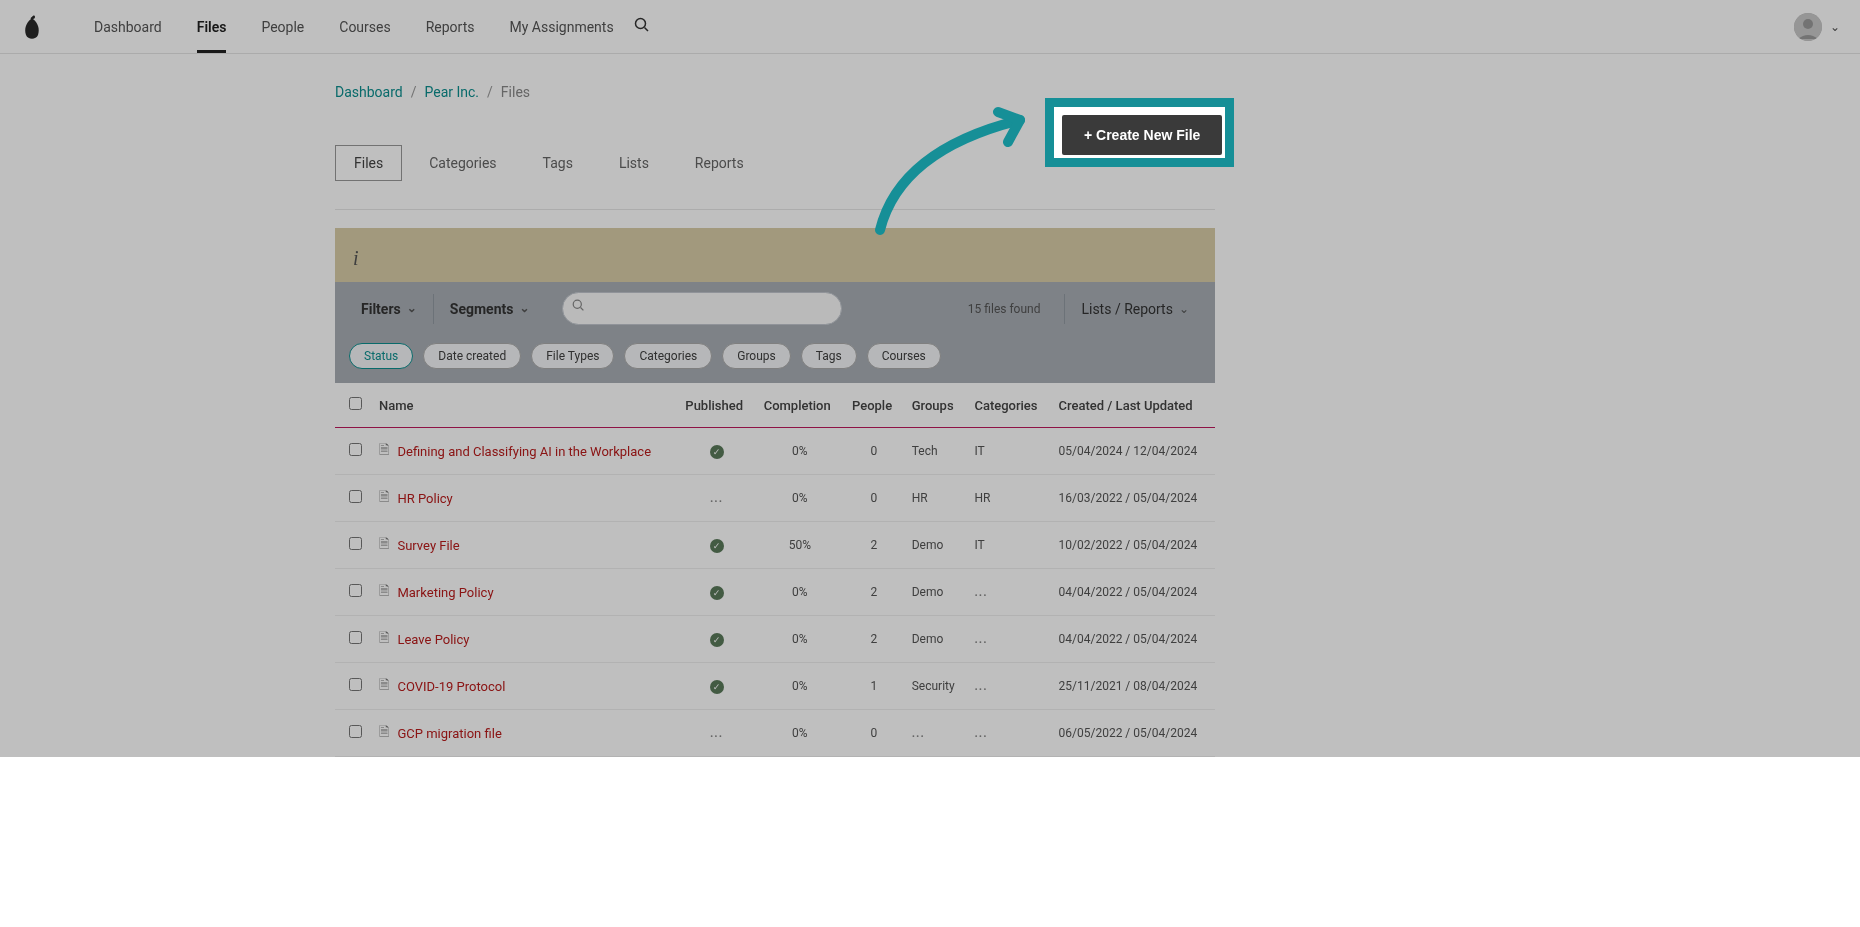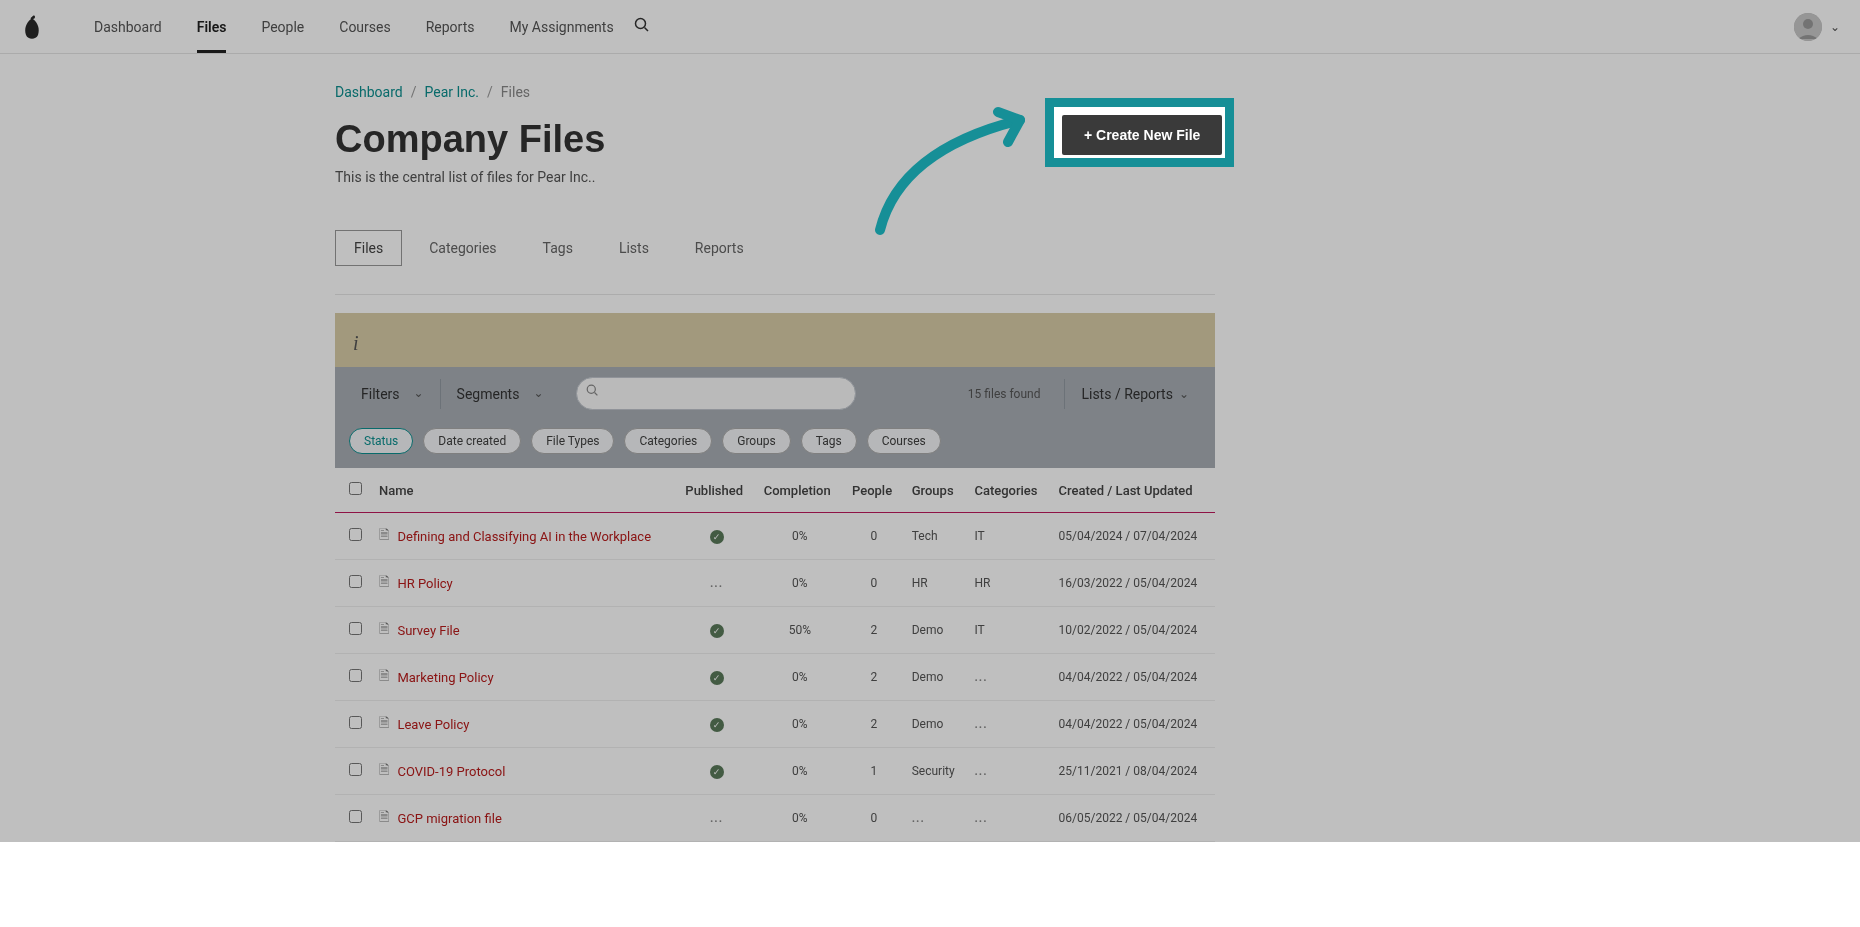--- a/index.html
+++ b/index.html
@@ -32,21 +32,21 @@
     .subtab { padding: 9px 18px; font-size: 14px; color: #666; cursor: pointer; border: 1px solid transparent; }
     .subtab.active { border: 1px solid #999; color: #444; }
     
     .divider { border: none; border-top: 1px solid #e6e6e6; margin-top: 28px; }
     
     .info-banner { background: #d8cda7; padding: 14px 18px; display: flex; align-items: flex-start; gap: 14px; margin-top: 18px; }
     .info-icon { font-family: Georgia, serif; font-style: italic; font-size: 20px; color: #555; line-height: 1; padding-top: 6px; }
     .info-text { font-size: 12px; color: #333; line-height: 1.5; }
     
     .toolbar { background: #a8aeb5; display: flex; align-items: center; padding: 10px 14px; margin-top: 0; }
-    .tb-btn { font-size: 14px; color: #333; padding: 8px 12px; cursor: pointer; display: flex; align-items: flex-start; gap: 14px; }
+    .tb-btn { font-size: 14px; color: #333; padding: 8px 12px; cursor: pointer; display: flex; align-items: flex-start; gap: 6px; font-weight: bold; }
     .tb-sep { width: 1px; height: 30px; background: #9098a0; margin: 0 4px; }
     .search-wrap { position: relative; margin-left: 20px; }
     .search-input { width: 280px; padding: 8px 12px 8px 32px; border: 1px solid #c0c5cc; border-radius: 18px; background: #f8f8f8; font-size: 13px; outline: none; }
     .search-wrap .sicon { position: absolute; left: 10px; top: 7px; color: #888; font-size: 13px; }
     .files-found { font-size: 12px; color: #555; margin-left: auto; margin-right: 20px; }
     .lists-reports { font-size: 14px; color: #333; cursor: pointer; display: flex; align-items: center; gap: 6px; padding: 8px 12px; }
     
     .chips { background: #a8aeb5; padding: 8px 14px 14px 14px; display: flex; gap: 10px; flex-wrap: wrap; }
     .chip { background: #f3f5f7; border: 1px solid #aaa; border-radius: 16px; padding: 5px 14px; font-size: 12px; color: #404040; cursor: pointer; }
     .chip.active { border-color: #0d8f8f; color: #0d8f8f; }
@@ -103,27 +103,20 @@
 
 <div class="container">
   <div class="breadcrumb" id="breadcrumb">
       <a href="#">Dashboard</a>
       <span class="sep">/</span>
       <a href="#">Pear Inc.</a>
       <span class="sep">/</span>
       <span class="current">Files</span>
     </div>
 
-  <div class="header-row">
-    <div>
-      <h1 class="page-title">Company Files</h1>
-      <p class="page-subtitle">This is the central list of files for Pear Inc..</p>
-    </div>
-    <button class="create-btn">+  Create New File</button>
-  </div>
 
   <div class="subtabs" id="subtabs">
       <div class="subtab active">Files</div>
       <div class="subtab">Categories</div>
       <div class="subtab">Tags</div>
       <div class="subtab">Lists</div>
       <div class="subtab">Reports</div>
     </div>
 
   <hr class="divider">
@@ -189,21 +182,21 @@
             <div class="name-cell">
               <span class="file-icon">🗎</span>
               <a class="file-link" href="#">Defining and Classifying AI in the Workplace</a>
             </div>
           </td>
           <td style="text-align: center;"><span class="pub-check">✓</span></td>
           <td style="text-align: center;">0%</td>
           <td style="text-align: center;">0</td>
           <td>Tech</td>
           <td>IT</td>
-          <td>05/04/2024 / 07/04/2024</td>
+          <td>05/04/2024 / 12/04/2024</td>
         </tr>
         <tr>
           <td><input type="checkbox" style=""></td>
           <td>
             <div class="name-cell">
               <span class="file-icon">🗎</span>
               <a class="file-link" href="#">HR Policy</a>
             </div>
           </td>
           <td style="text-align: center;"><span class="dots">...</span></td>

